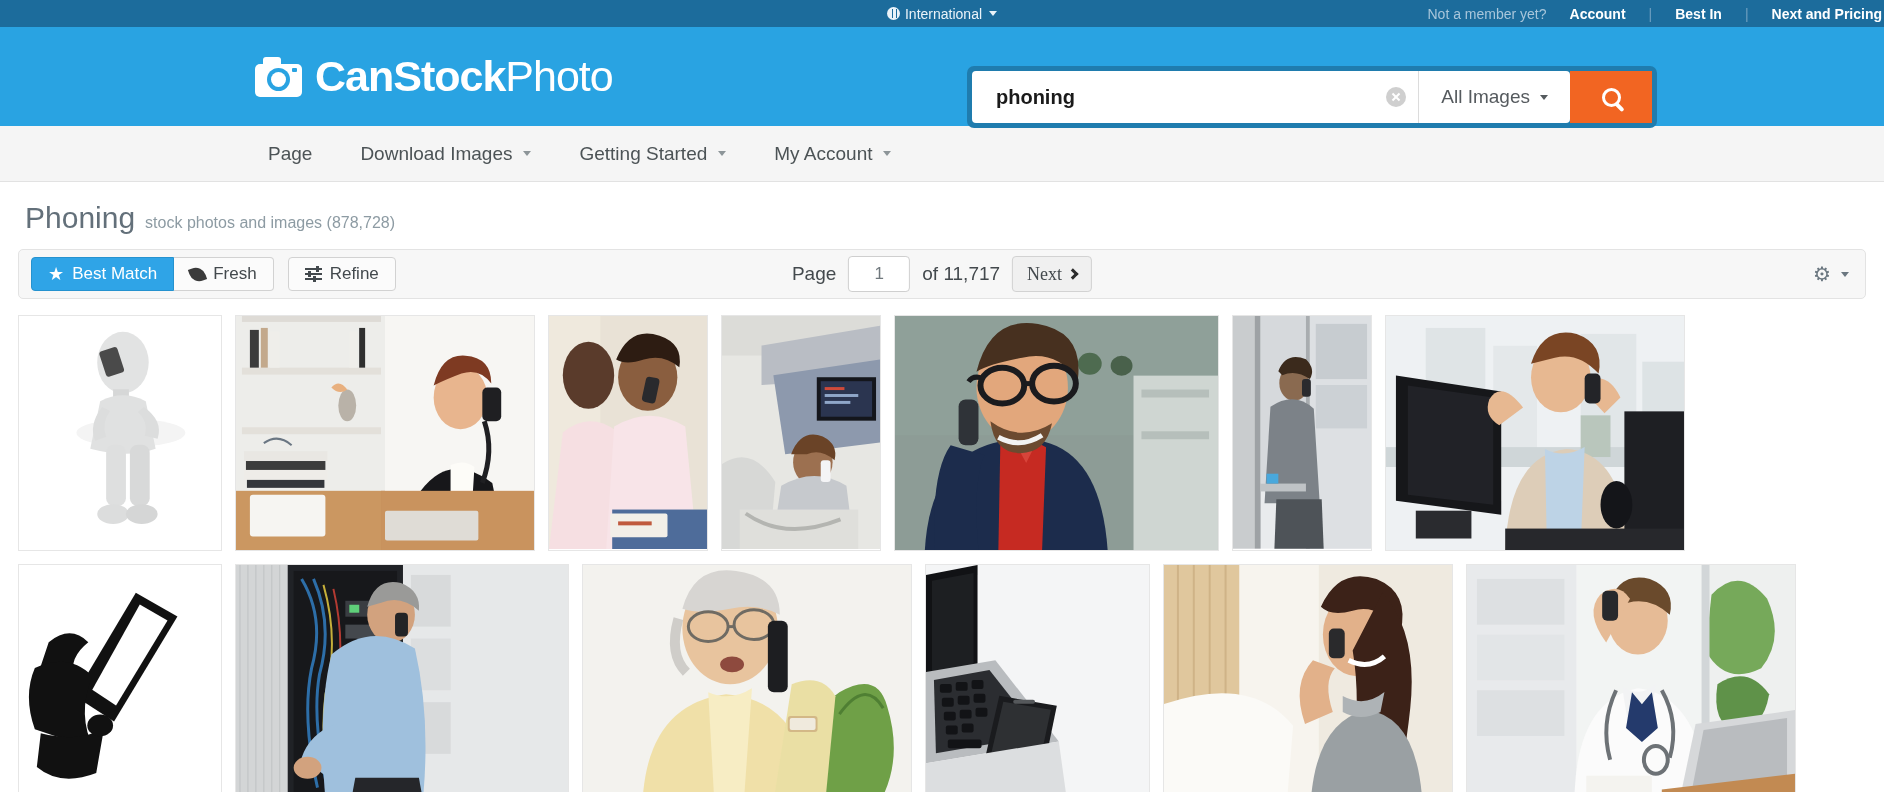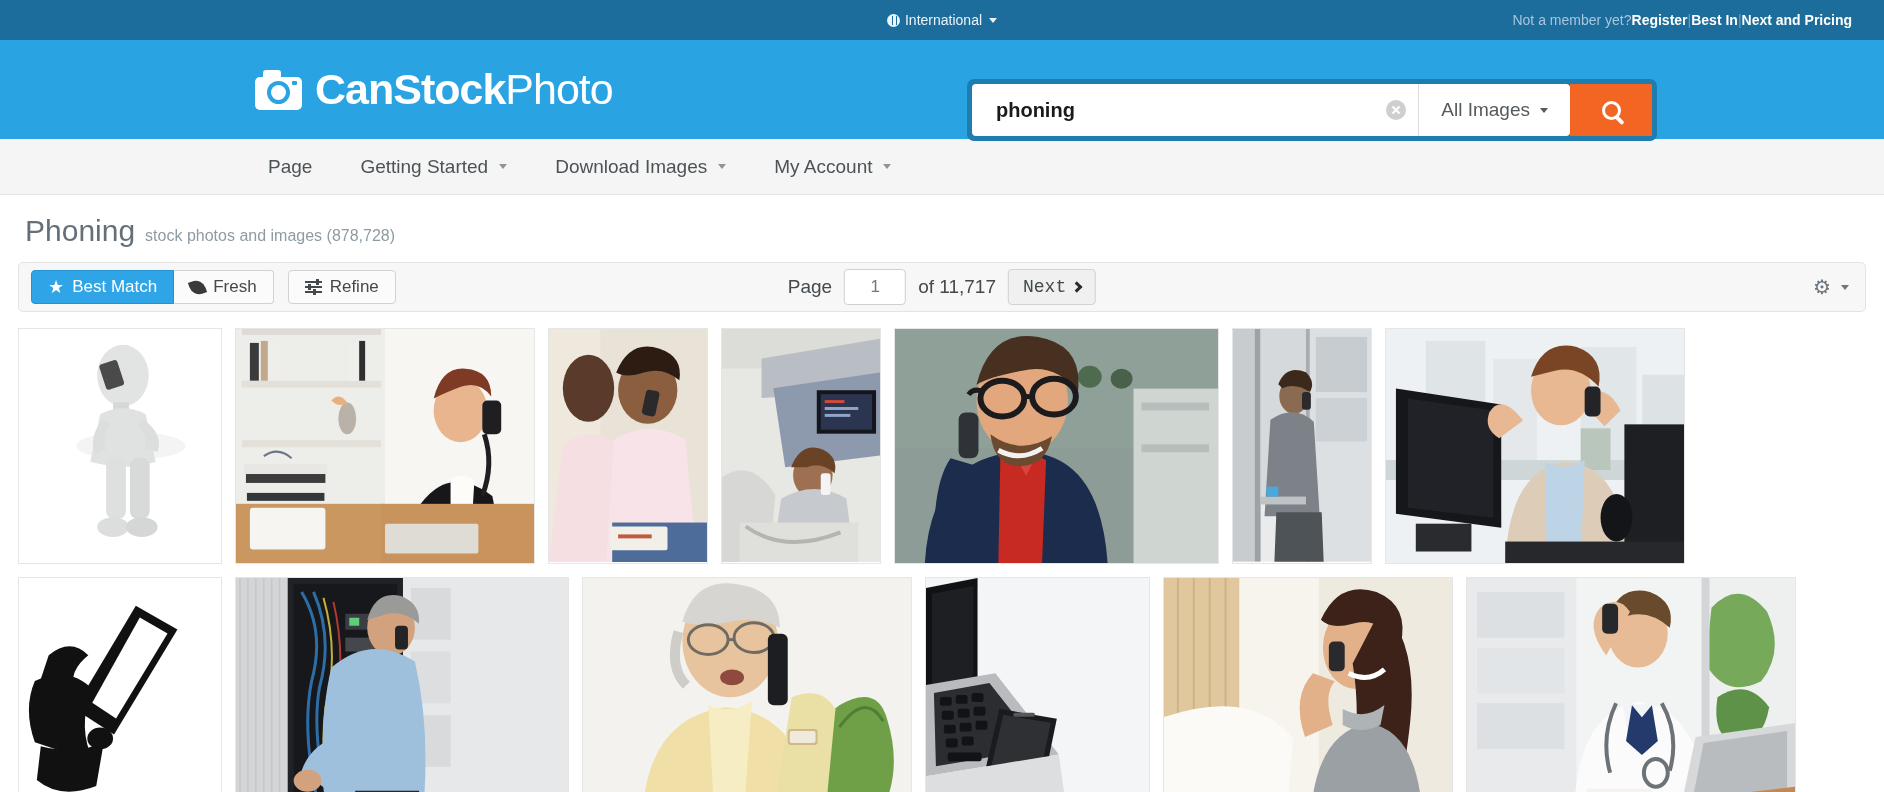--- a/index.html
+++ b/index.html
@@ -6,21 +6,21 @@
   html, body {
     margin: 0; padding: 0;
     width: 1884px; height: 792px;
     overflow: hidden;
     background: #ffffff;
     font-family: "Liberation Sans", sans-serif;
   }
 
   
   .topbar {
-    height: 40px;
+    height: 27px;
     background: #1c6c9c;
     display: flex;
     align-items: center;
     position: relative;
     font-size: 14px;
   }
   .topbar-center {
     position: absolute;
     left: 0; right: 0;
     display: flex;
@@ -52,22 +52,22 @@
     width: 0; height: 0;
     border-left: 4px solid transparent;
     border-right: 4px solid transparent;
     border-top: 5px solid currentColor;
     display: inline-block;
     margin-left: 2px;
   }
   .topbar-right {
     margin-left: auto;
     display: flex; align-items: center;
-    gap: 0;
-    padding-right: 32px;
+    gap: 23px;
+    padding-right: 2px;
     font-size: 14px;
     z-index: 2;
   }
   .topbar-muted { color: #a8c6db; }
   .topbar-link { color: #ffffff; text-decoration: none; cursor: pointer; font-weight: bold; }
   .topbar-sep { color: #6f9fc0; }
 
   
   .header {
     height: 99px;
@@ -309,21 +309,21 @@
   .next-btn {
     height: 36px;
     display: flex; align-items: center; gap: 7px;
     padding: 0 14px;
     background: #f0f0f0;
     border: 1px solid #d2d2d2;
     border-radius: 4px;
     font-size: 18px;
     color: #43494d;
     cursor: pointer;
-    font-family: Liberation Mono, monospace;
+    font-family: Liberation Serif, serif;
     text-align: center;
   }
   .chev-right {
     width: 8px; height: 8px;
     border-top: 3px solid #2b2b2b;
     border-right: 3px solid #2b2b2b;
     transform: rotate(45deg);
     display: inline-block;
   }
   .gear-wrap {
@@ -359,21 +359,21 @@
 <div class="topbar">
   <div class="topbar-center">
     <a class="intl-link">
       <span class="globe-icon"></span>
       <span>International</span>
       <span class="caret-down"></span>
     </a>
   </div>
   <div class="topbar-right">
     <span class="topbar-muted">Not a member yet?</span>
-    <a class="topbar-link">Register</a>
+    <a class="topbar-link">Account</a>
     <span class="topbar-sep">|</span>
     <a class="topbar-link">Best In</a>
     <span class="topbar-sep">|</span>
     <a class="topbar-link">Next and Pricing</a>
   </div>
 </div>
 
 <div class="header">
   <a class="logo-wrap">
     <span class="cam-icon">
@@ -403,25 +403,25 @@
       <span class="mag"></span>
     </button>
   </div>
 </div>
 
 <div class="navbar">
   <a class="nav-item">
     <span>Page</span>
   </a>
   <a class="nav-item">
-    <span>Getting Started</span>
+    <span>Download Images</span>
     <span class="caret-down"></span>
   </a>
   <a class="nav-item">
-    <span>Download Images</span>
+    <span>Getting Started</span>
     <span class="caret-down"></span>
   </a>
   <a class="nav-item">
     <span>My Account</span>
     <span class="caret-down"></span>
   </a>
 </div>
 
 <div class="titlerow">
   <span class="title-main">Phoning</span>

